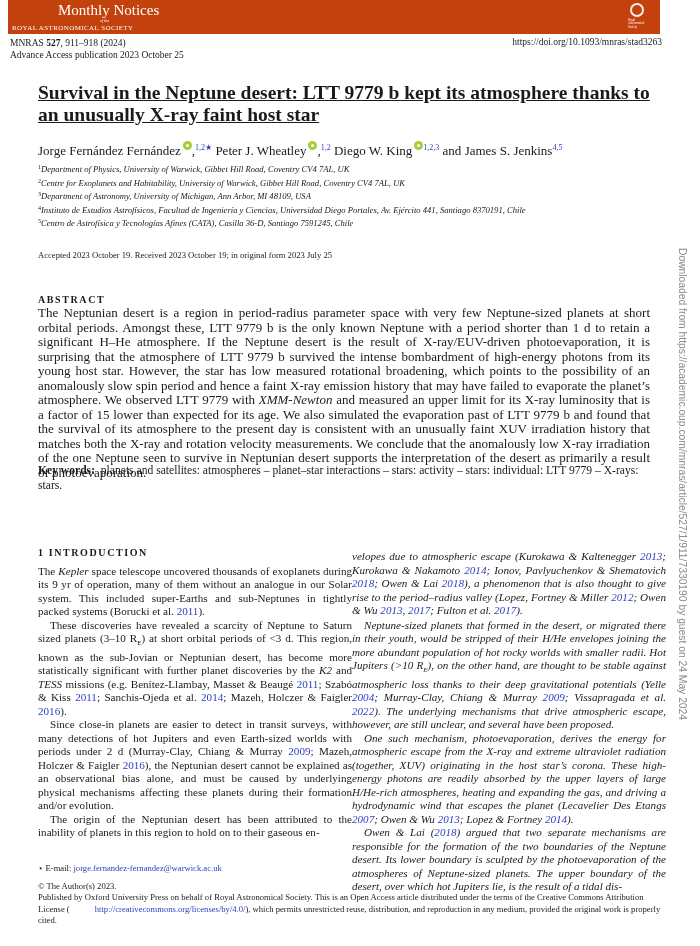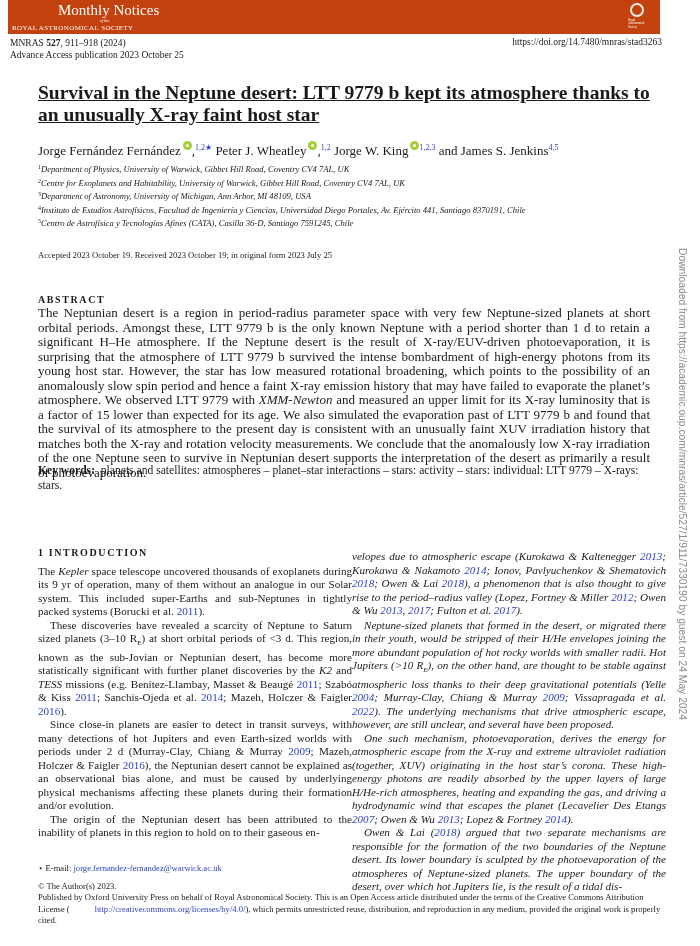--- a/index.html
+++ b/index.html
@@ -53,25 +53,25 @@
   <div class="logo">
     <div class="ring"></div>
     <div class="txt">Royal Astronomical Society</div>
   </div>
 </div>
 
 <div class="meta-left">
   <div><span>MNRAS </span><b>527</b><span>, 911–918 (2024)</span></div>
   <div>Advance Access publication 2023 October 25</div>
 </div>
-<div class="meta-right">https://doi.org/14.7480/mnras/stad3263</div>
+<div class="meta-right">https://doi.org/10.1093/mnras/stad3263</div>
 
 <div class="title">Survival in the Neptune desert: LTT 9779 b kept its atmosphere thanks to an unusually X-ray faint host star</div>
 
-<div class="authors" id="authors"><span>Jorge Fernández Fernández</span><span class="orcid"></span>,<sup>1,2★</sup> <span>Peter J. Wheatley</span><span class="orcid"></span>,<sup>1,2</sup> <span>Jorge W. King</span><span class="orcid"></span><sup>1,2,3</sup> and <span>James S. Jenkins</span><sup>4,5</sup></div>
+<div class="authors" id="authors"><span>Jorge Fernández Fernández</span><span class="orcid"></span>,<sup>1,2★</sup> <span>Peter J. Wheatley</span><span class="orcid"></span>,<sup>1,2</sup> <span>Diego W. King</span><span class="orcid"></span><sup>1,2,3</sup> and <span>James S. Jenkins</span><sup>4,5</sup></div>
 
 <div class="affils" id="affils">
     <div><sup>1</sup>Department of Physics, University of Warwick, Gibbet Hill Road, Coventry CV4 7AL, UK</div>
     <div><sup>2</sup>Centre for Exoplanets and Habitability, University of Warwick, Gibbet Hill Road, Coventry CV4 7AL, UK</div>
     <div><sup>3</sup>Department of Astronomy, University of Michigan, Ann Arbor, MI 48109, USA</div>
     <div><sup>4</sup>Instituto de Estudios Astrofísicos, Facultad de Ingeniería y Ciencias, Universidad Diego Portales, Av. Ejército 441, Santiago 8370191, Chile</div>
     <div><sup>5</sup>Centro de Astrofísica y Tecnologías Afines (CATA), Casilla 36-D, Santiago 7591245, Chile</div>
   </div>
 
 <div class="dates">Accepted 2023 October 19. Received 2023 October 19; in original form 2023 July 25</div>

